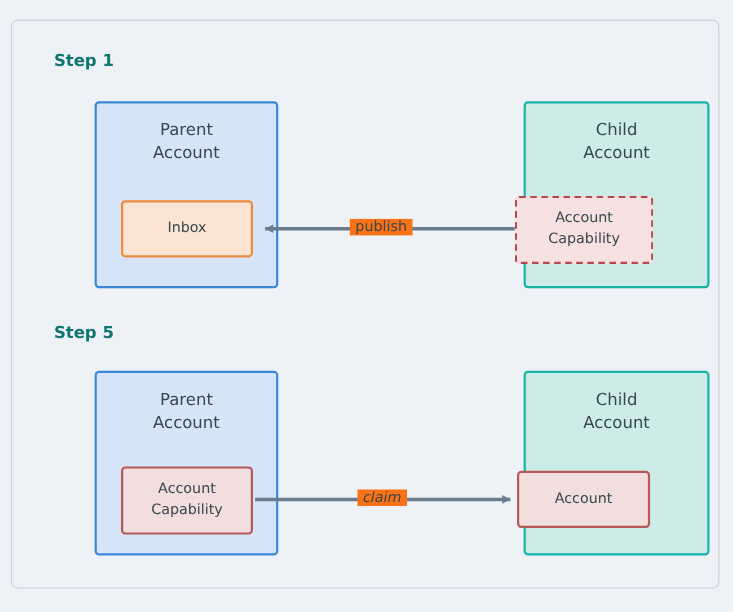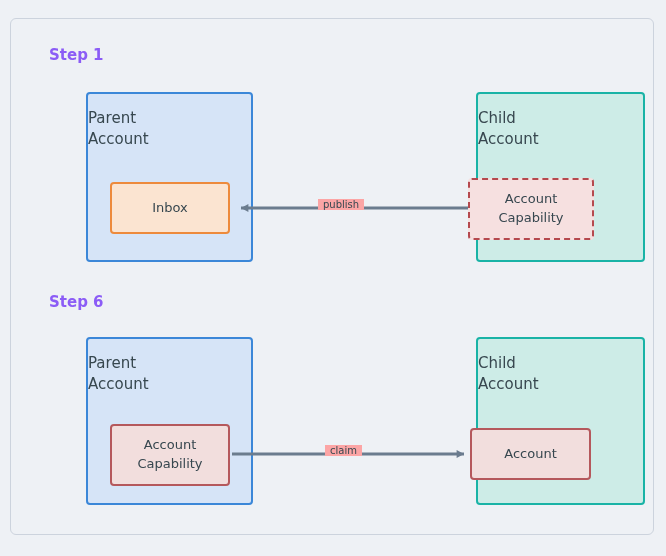--- a/index.html
+++ b/index.html
@@ -40,36 +40,37 @@
     border: 1.5px solid #ccd3dd;
     border-radius: 6px;
     background: transparent;
   }
 
   
   .step-label {
     position: absolute;
     font-size: 15px;
     font-weight: bold;
-    color: #8b5cf6;
+    color: #0f766e;
     white-space: nowrap;
   }
   .step-label.s1 { left: 49px; top: 46px; }
   .step-label.s2 { left: 49px; top: 293px; }
 
   
   .account-box {
     position: absolute;
     box-sizing: border-box;
     border-radius: 4px;
   }
   .account-box .title {
     position: absolute;
     left: 0;
     right: 0;
+    text-align: center;
     font-size: 15px;
     line-height: 1.42;
     color: #37474f;
     white-space: pre-line;
   }
 
   .parent-box {
     border: 2px solid #3b87d8;
     background: #d6e4f7;
   }
@@ -132,28 +133,28 @@
   .arrow-layer {
     position: absolute;
     left: 0;
     top: 0;
     width: 666px;
     height: 556px;
     pointer-events: none;
   }
   .edge-label {
     position: absolute;
-    font-size: 10px;
+    font-size: 13px;
     color: #37474f;
-    background: #fca5a5;
+    background: #f97316;
     padding: 0 5px;
     white-space: nowrap;
   }
   .edge-label.l1 { left: 318px; top: 199px; }
-  .edge-label.l2 { left: 325px; top: 445px; }
+  .edge-label.l2 { left: 325px; top: 445px; font-style: italic; }
 </style>
 </head>
 <body>
 
 <div id="root">
 
   <div class="frame"></div>
 
   <div class="step-label s1">Step 1</div>
 
@@ -165,21 +166,21 @@
   <div class="inner-box inner-inbox i1">Inbox</div>
 
   <div class="account-box child-box c1">
     <div class="title">Child
 Account</div>
   </div>
 
   <div class="inner-box inner-cap-dashed i2">Account
 Capability</div>
 
-  <div class="step-label s2">Step 6</div>
+  <div class="step-label s2">Step 5</div>
 
   <div class="account-box parent-box p2">
     <div class="title">Parent
 Account</div>
   </div>
 
   <div class="inner-box inner-cap-solid i3">Account
 Capability</div>
 
   <div class="account-box child-box c2">

